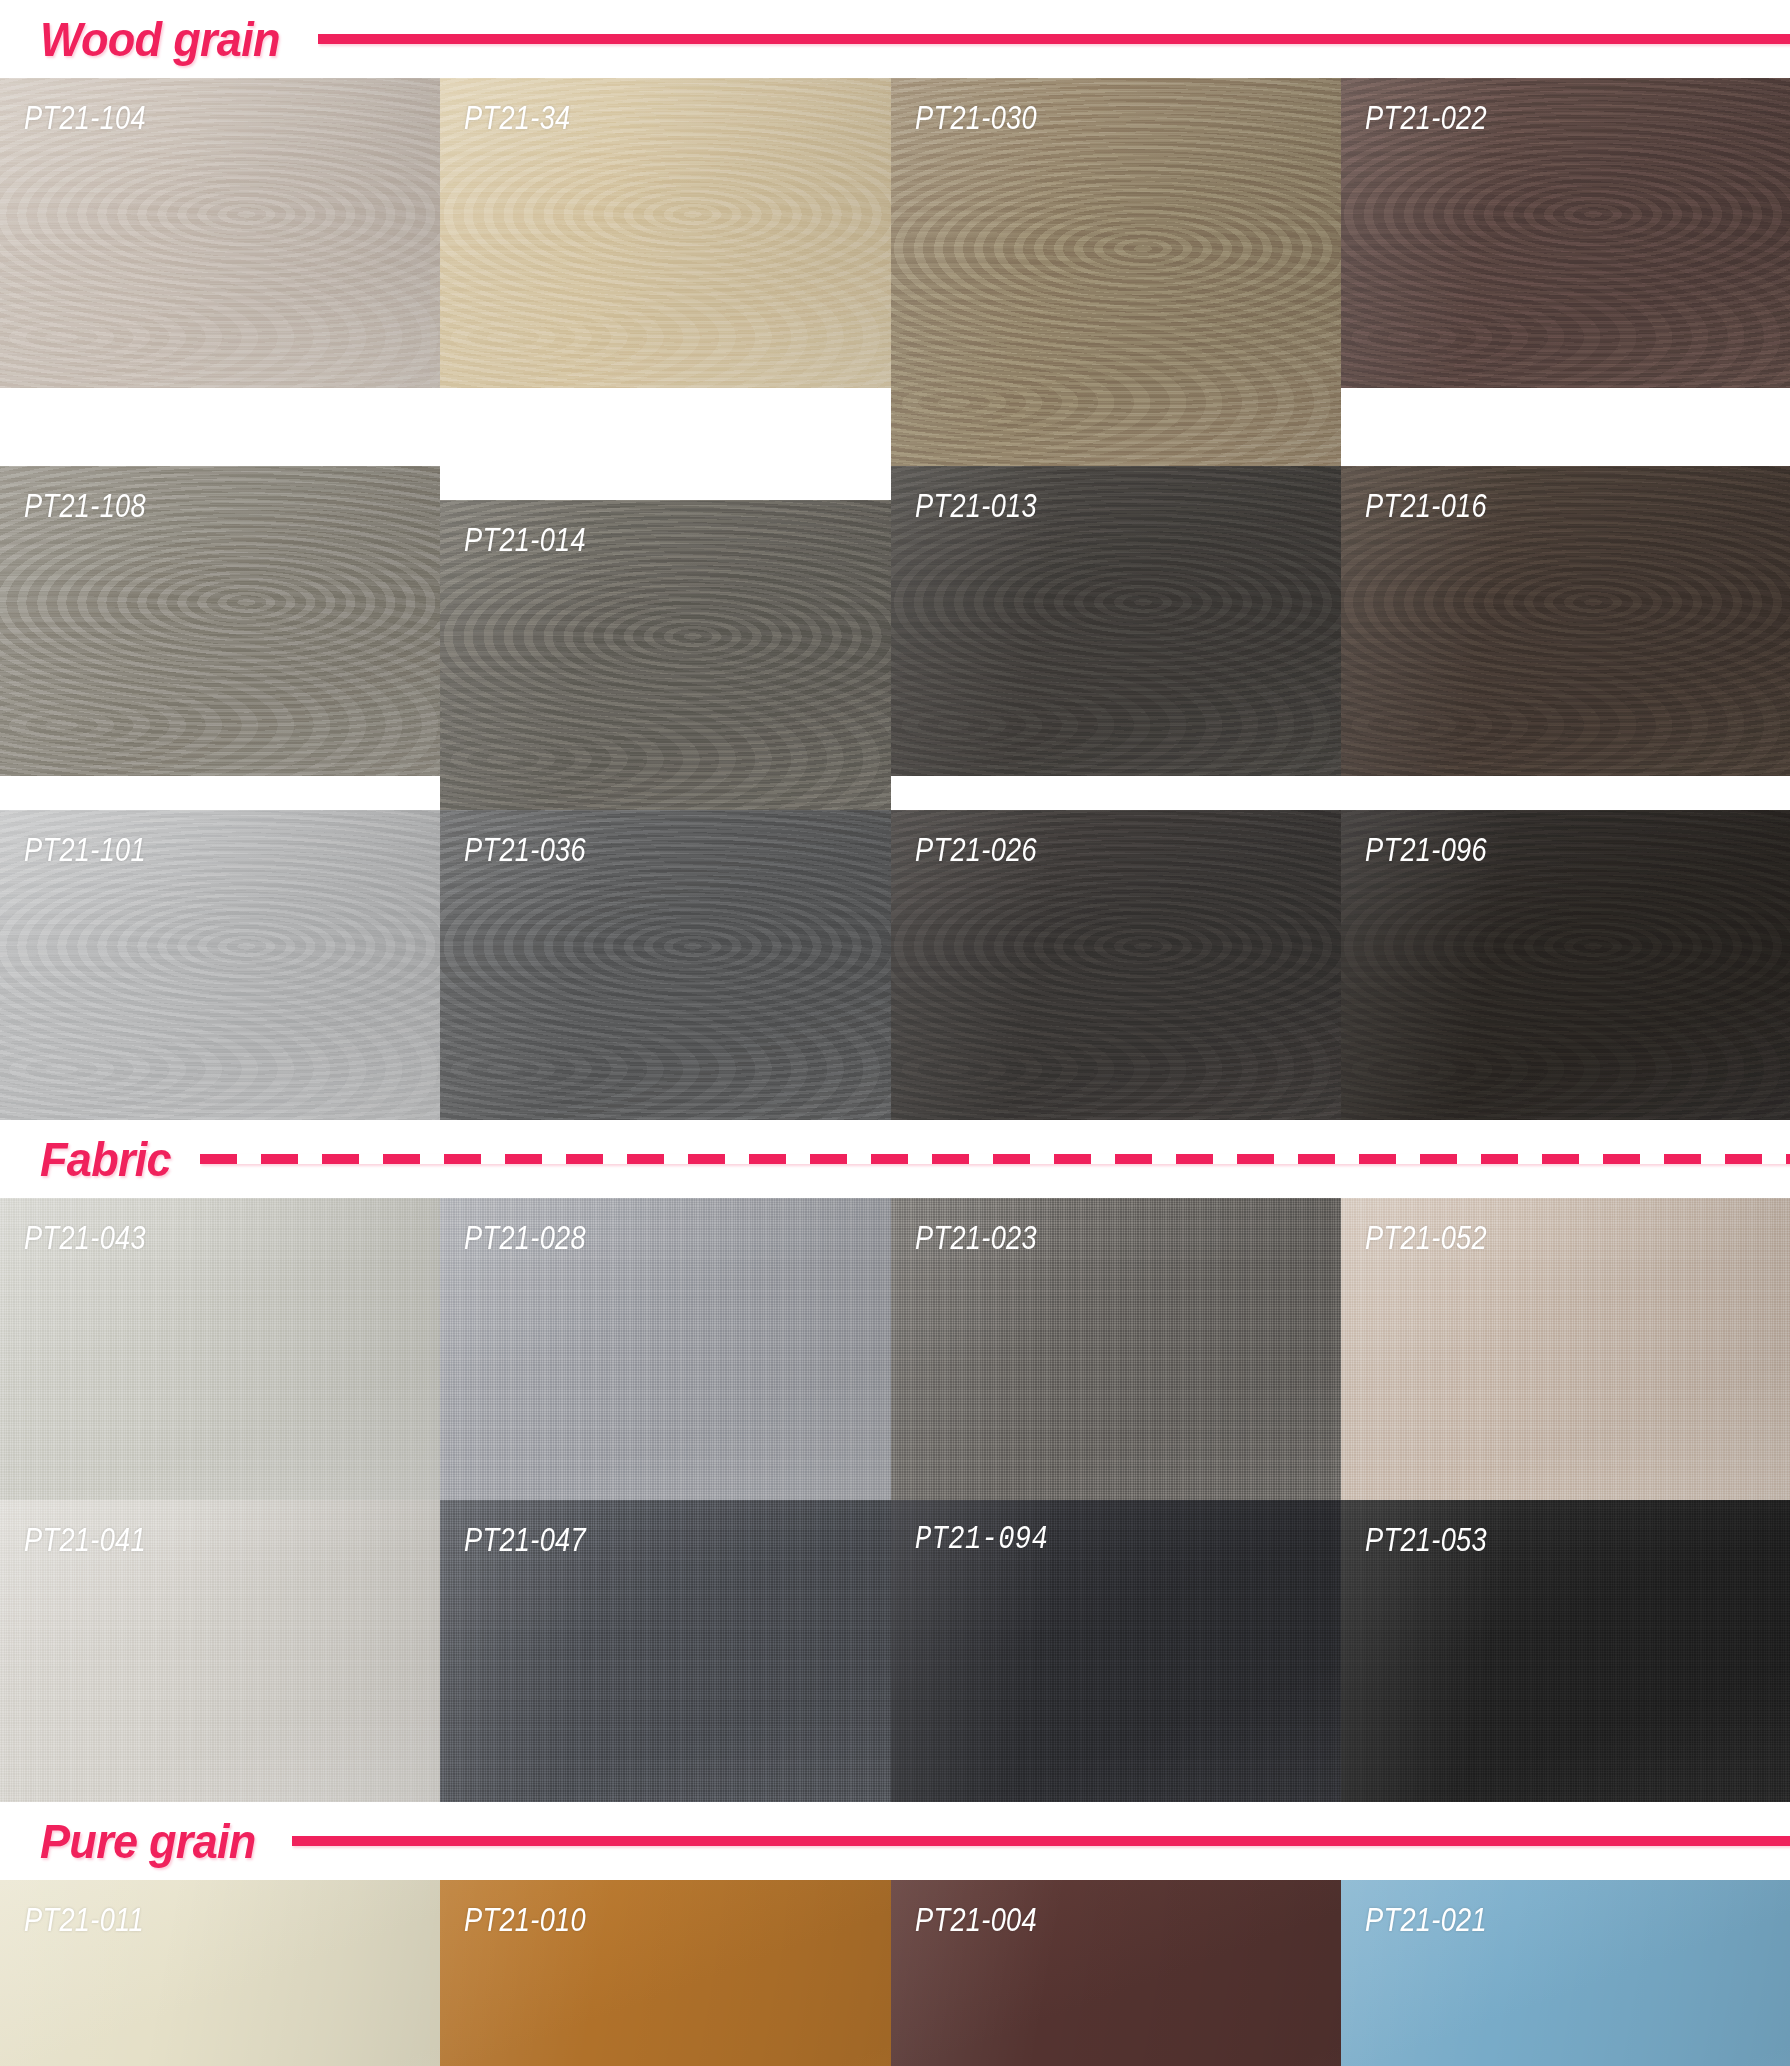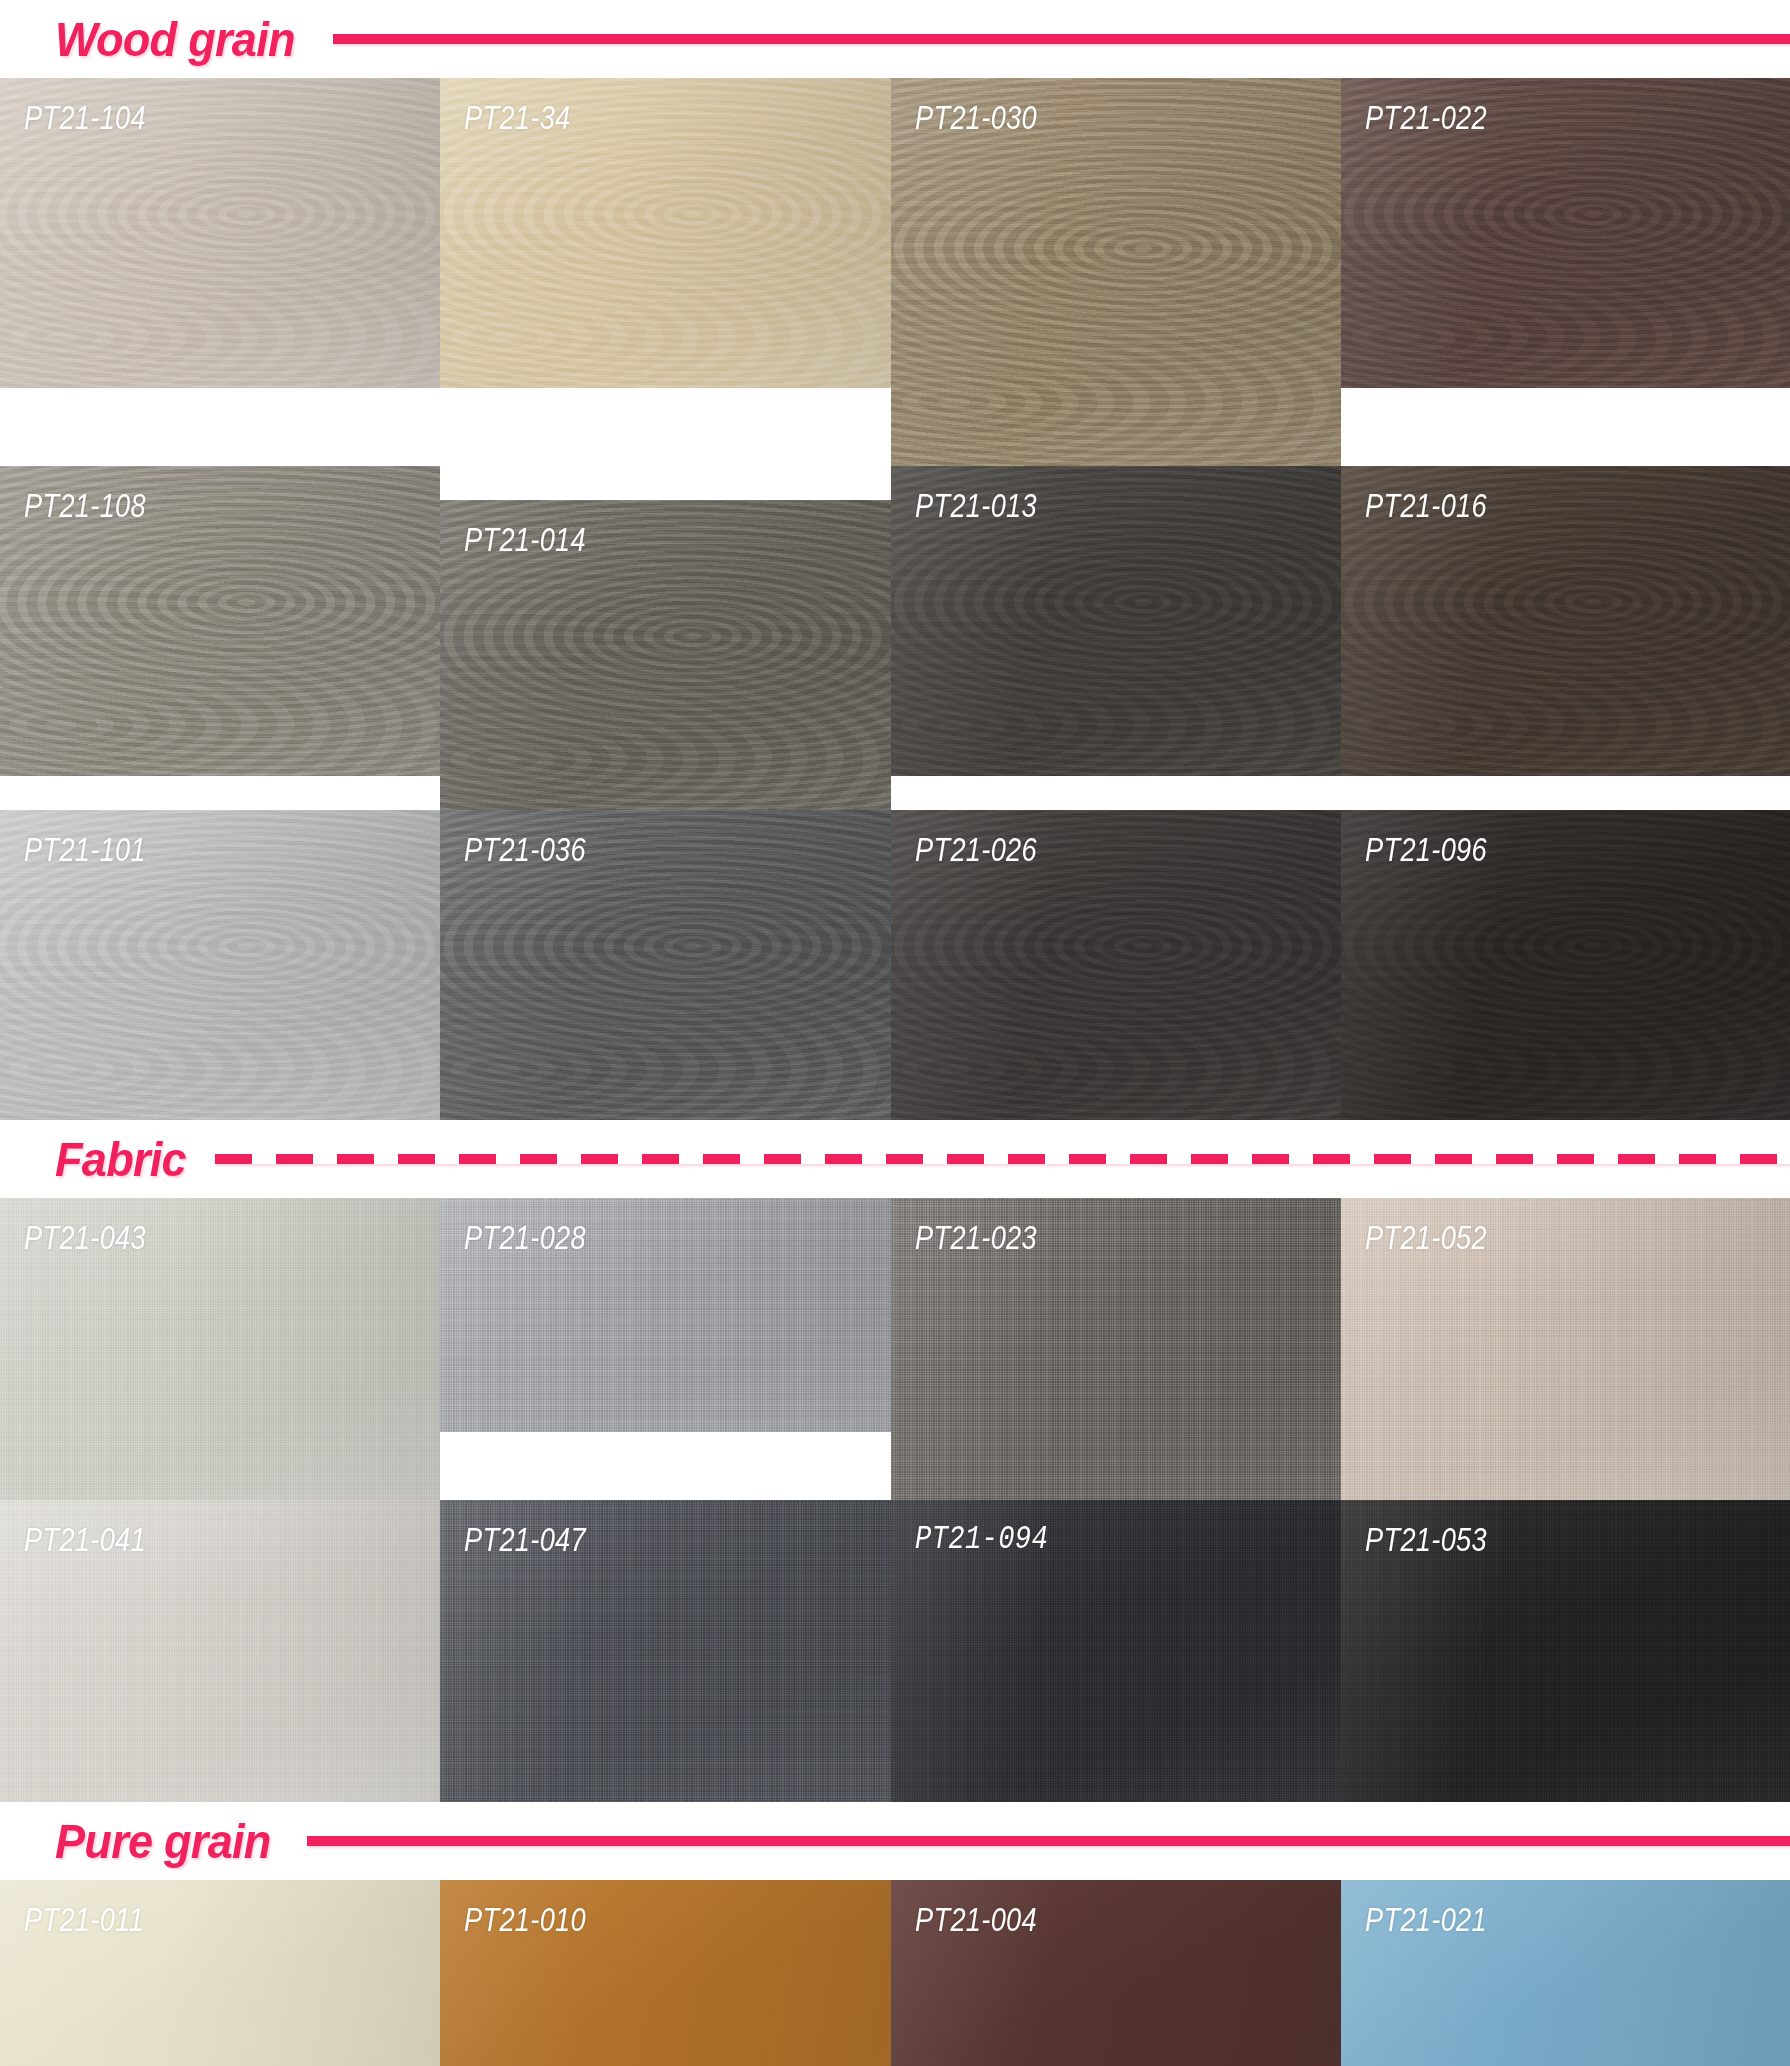--- a/index.html
+++ b/index.html
@@ -18,21 +18,21 @@
     overflow:hidden;
   }
 
   
   .section-header{
     position:relative;
     display:flex;
     align-items:center;
     width:1791px;
     height:78px;
-    padding-left:55px;
+    padding-left:40px;
     background:#ffffff;
   }
   .section-title{
     font-size:49px;
     font-weight:bold;
     font-style:italic;
     line-height:1;
     letter-spacing:-0.8px;
     white-space:nowrap;
     transform:scaleX(0.92);
@@ -243,21 +243,21 @@
       </div>
     </div>
     <div class="swatch-grid">
       <div class="swatch" style="height: 302px; background: linear-gradient(160deg, rgb(215, 215, 209) 0%, rgb(205, 205, 198) 42%, rgb(205, 205, 198) 70%, rgb(215, 215, 209) 100%);">
         <div class="tex">
           <div class="weave"></div>
           <div class="sheen"></div>
         </div>
         <div class="swatch-label" style="color: rgb(255, 255, 255);">PT21-043</div>
       </div>
-      <div class="swatch" style="height: 234px; background: linear-gradient(160deg, rgb(176, 178, 183) 0%, rgb(163, 165, 171) 42%, rgb(163, 165, 171) 70%, rgb(176, 178, 183) 100%); text-align: center;">
+      <div class="swatch" style="height: 302px; background: linear-gradient(160deg, rgb(176, 178, 183) 0%, rgb(163, 165, 171) 42%, rgb(163, 165, 171) 70%, rgb(176, 178, 183) 100%); text-align: center;">
         <div class="tex">
           <div class="weave"></div>
           <div class="sheen"></div>
         </div>
         <div class="swatch-label" style="color: rgb(255, 255, 255);">PT21-028</div>
       </div>
       <div class="swatch" style="height: 302px; background: linear-gradient(160deg, rgb(123, 120, 116) 0%, rgb(110, 107, 103) 42%, rgb(110, 107, 103) 70%, rgb(123, 120, 116) 100%); text-align: right;">
         <div class="tex">
           <div class="weave"></div>
           <div class="sheen"></div>

